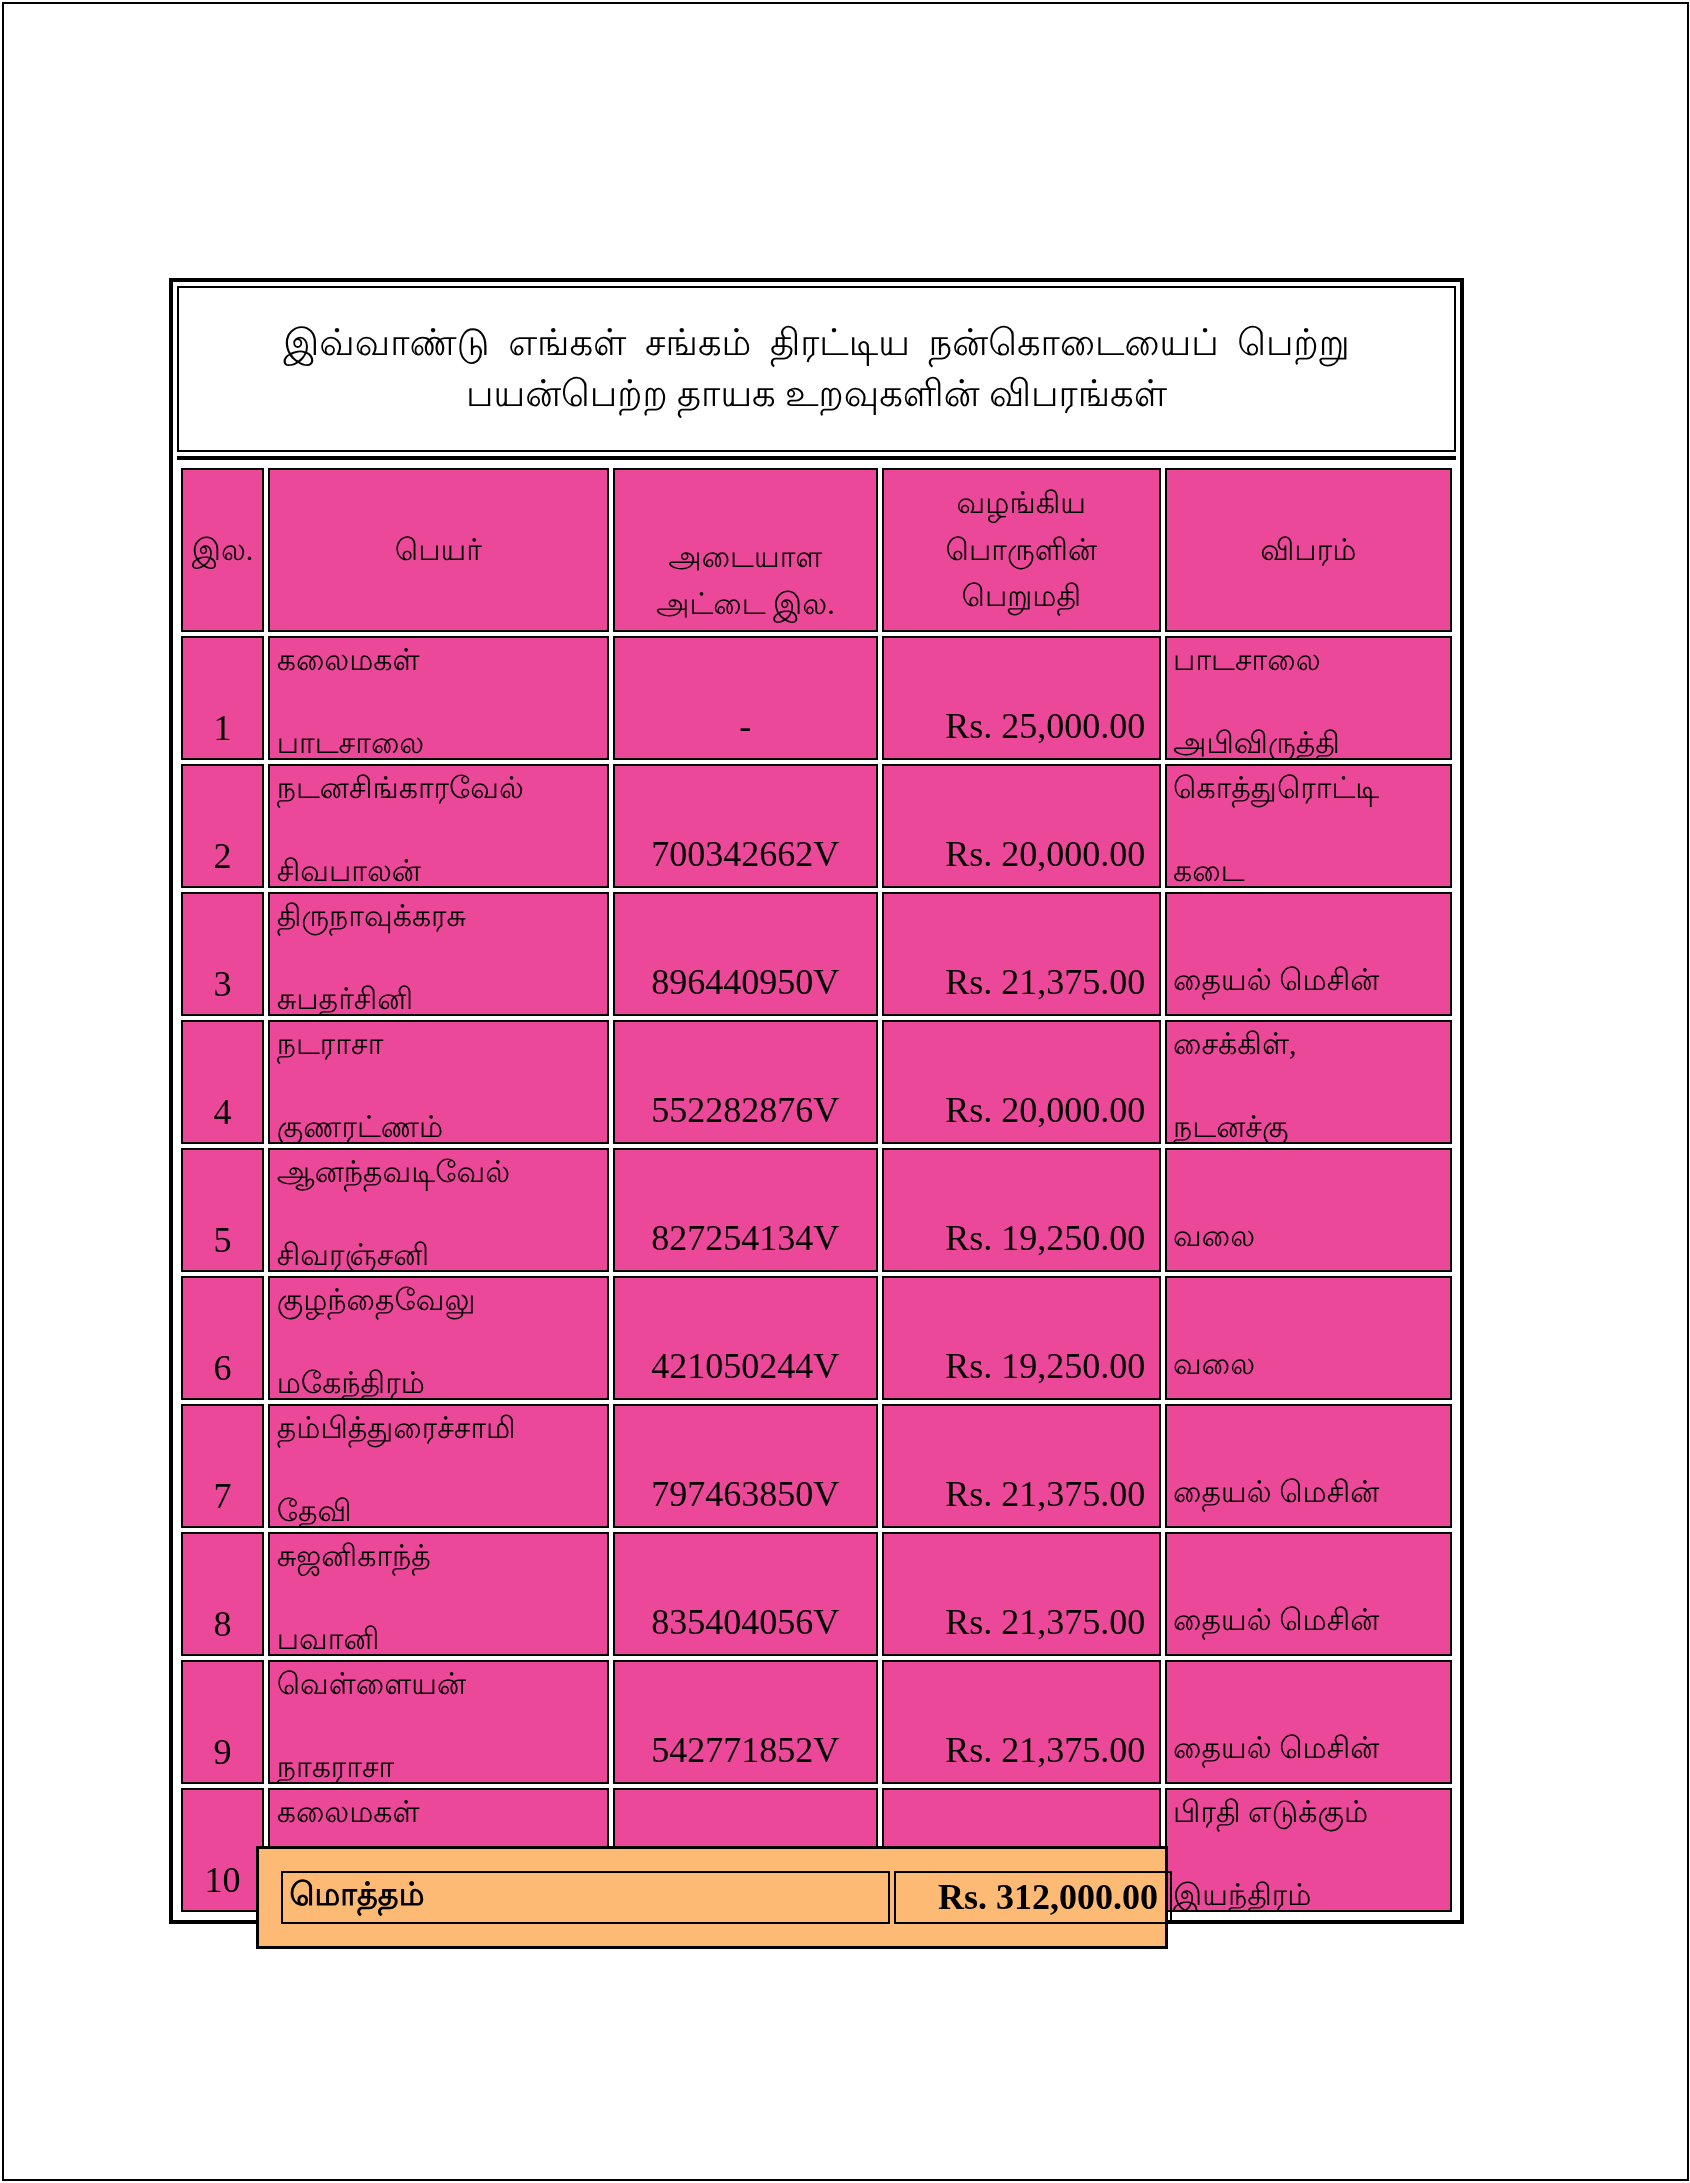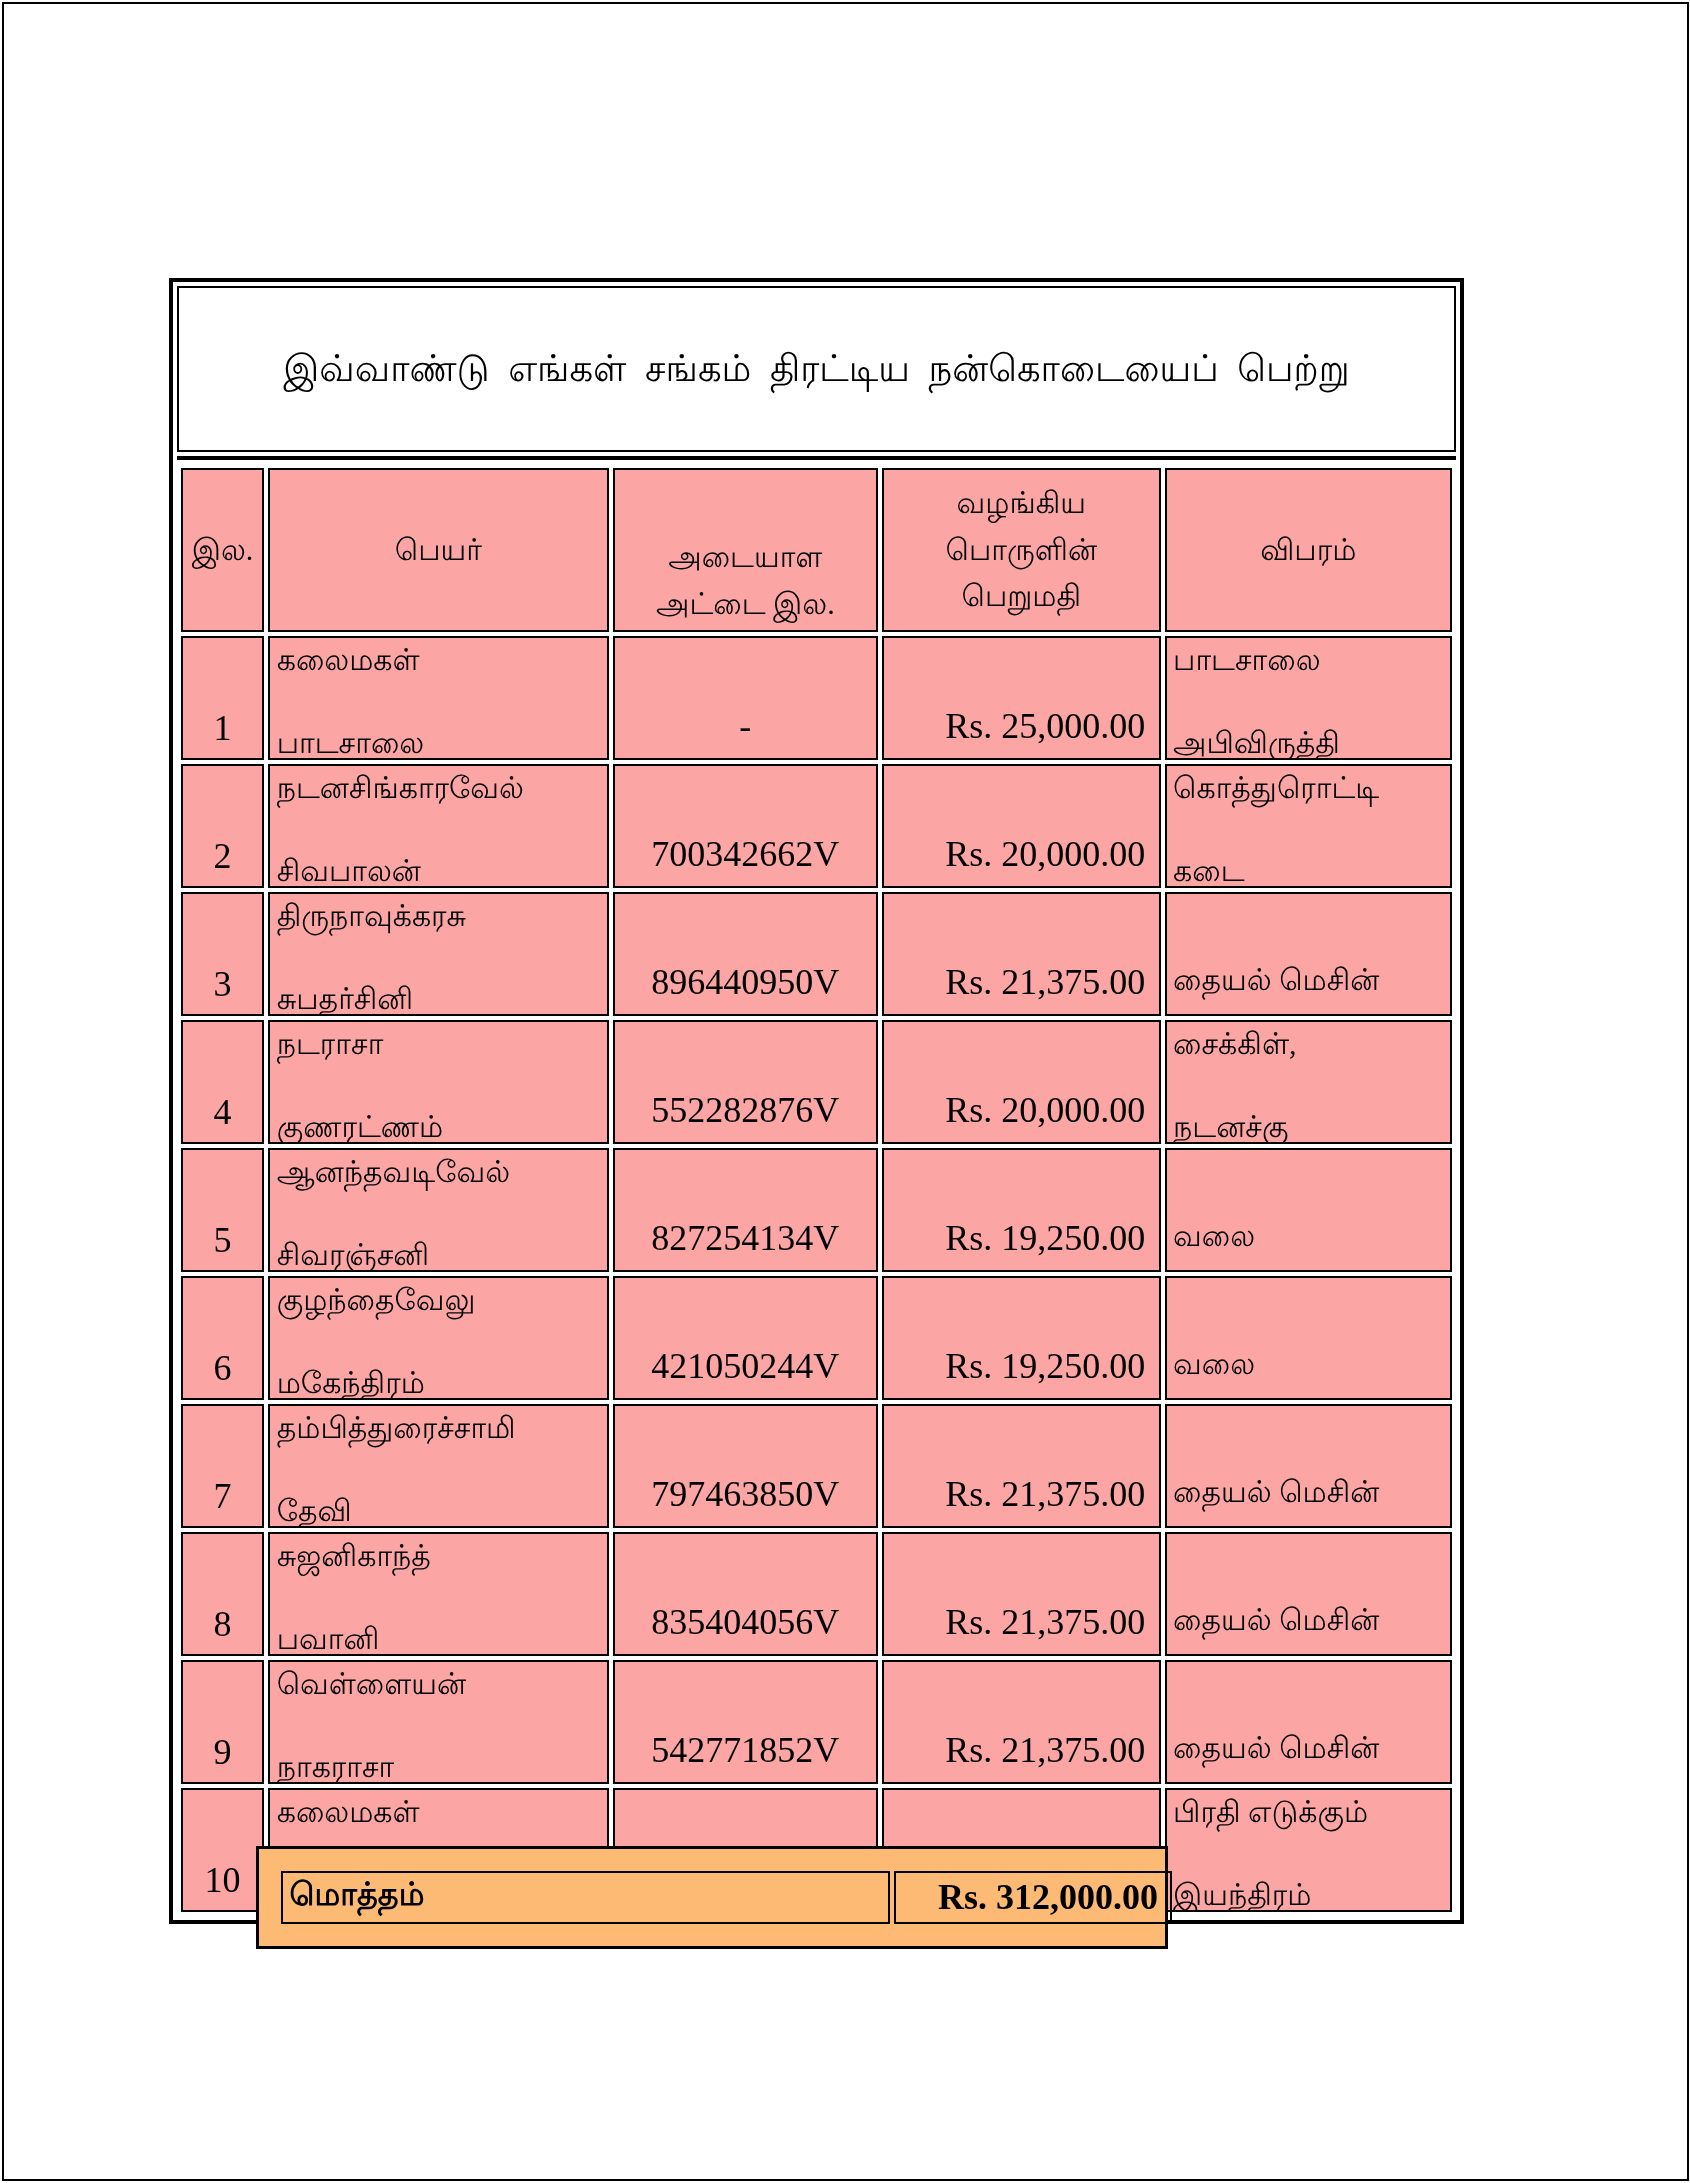--- a/index.html
+++ b/index.html
@@ -54,21 +54,21 @@
   }
   table.main {
     border-collapse: separate;
     border-spacing: 4px;
     width: 100%;
     table-layout: fixed;
   }
   table.main th, table.main td {
     border: 2.6px solid #000;
     box-sizing: border-box;
-    background: #fca5a5;
+    background: #ec4899;
     font-weight: normal;
     overflow: hidden;
   }
   tr.header-row { height: 164px; }
   tr.data-row   { height: 124px; }
 
   .h-cell {
     vertical-align: middle;
     text-align: center;
     font-size: 30px;
@@ -150,20 +150,21 @@
 </style>
 </head>
 <body>
 
 <div class="page">
   <div class="page-border"></div>
 
   <div class="doc-frame">
     <div class="title-box">
       <div class="title-line-1">இவ்வாண்டு எங்கள் சங்கம் திரட்டிய நன்கொடையைப் பெற்று</div>
+      <div class="title-line-2">பயன்பெற்ற தாயக உறவுகளின் விபரங்கள்</div>
     </div>
 
     <div class="title-sep"></div>
 
     <table class="main">
       <colgroup>
         <col style="width:83px">
         <col style="width:340px">
         <col style="width:265px">
         <col style="width:278px">

